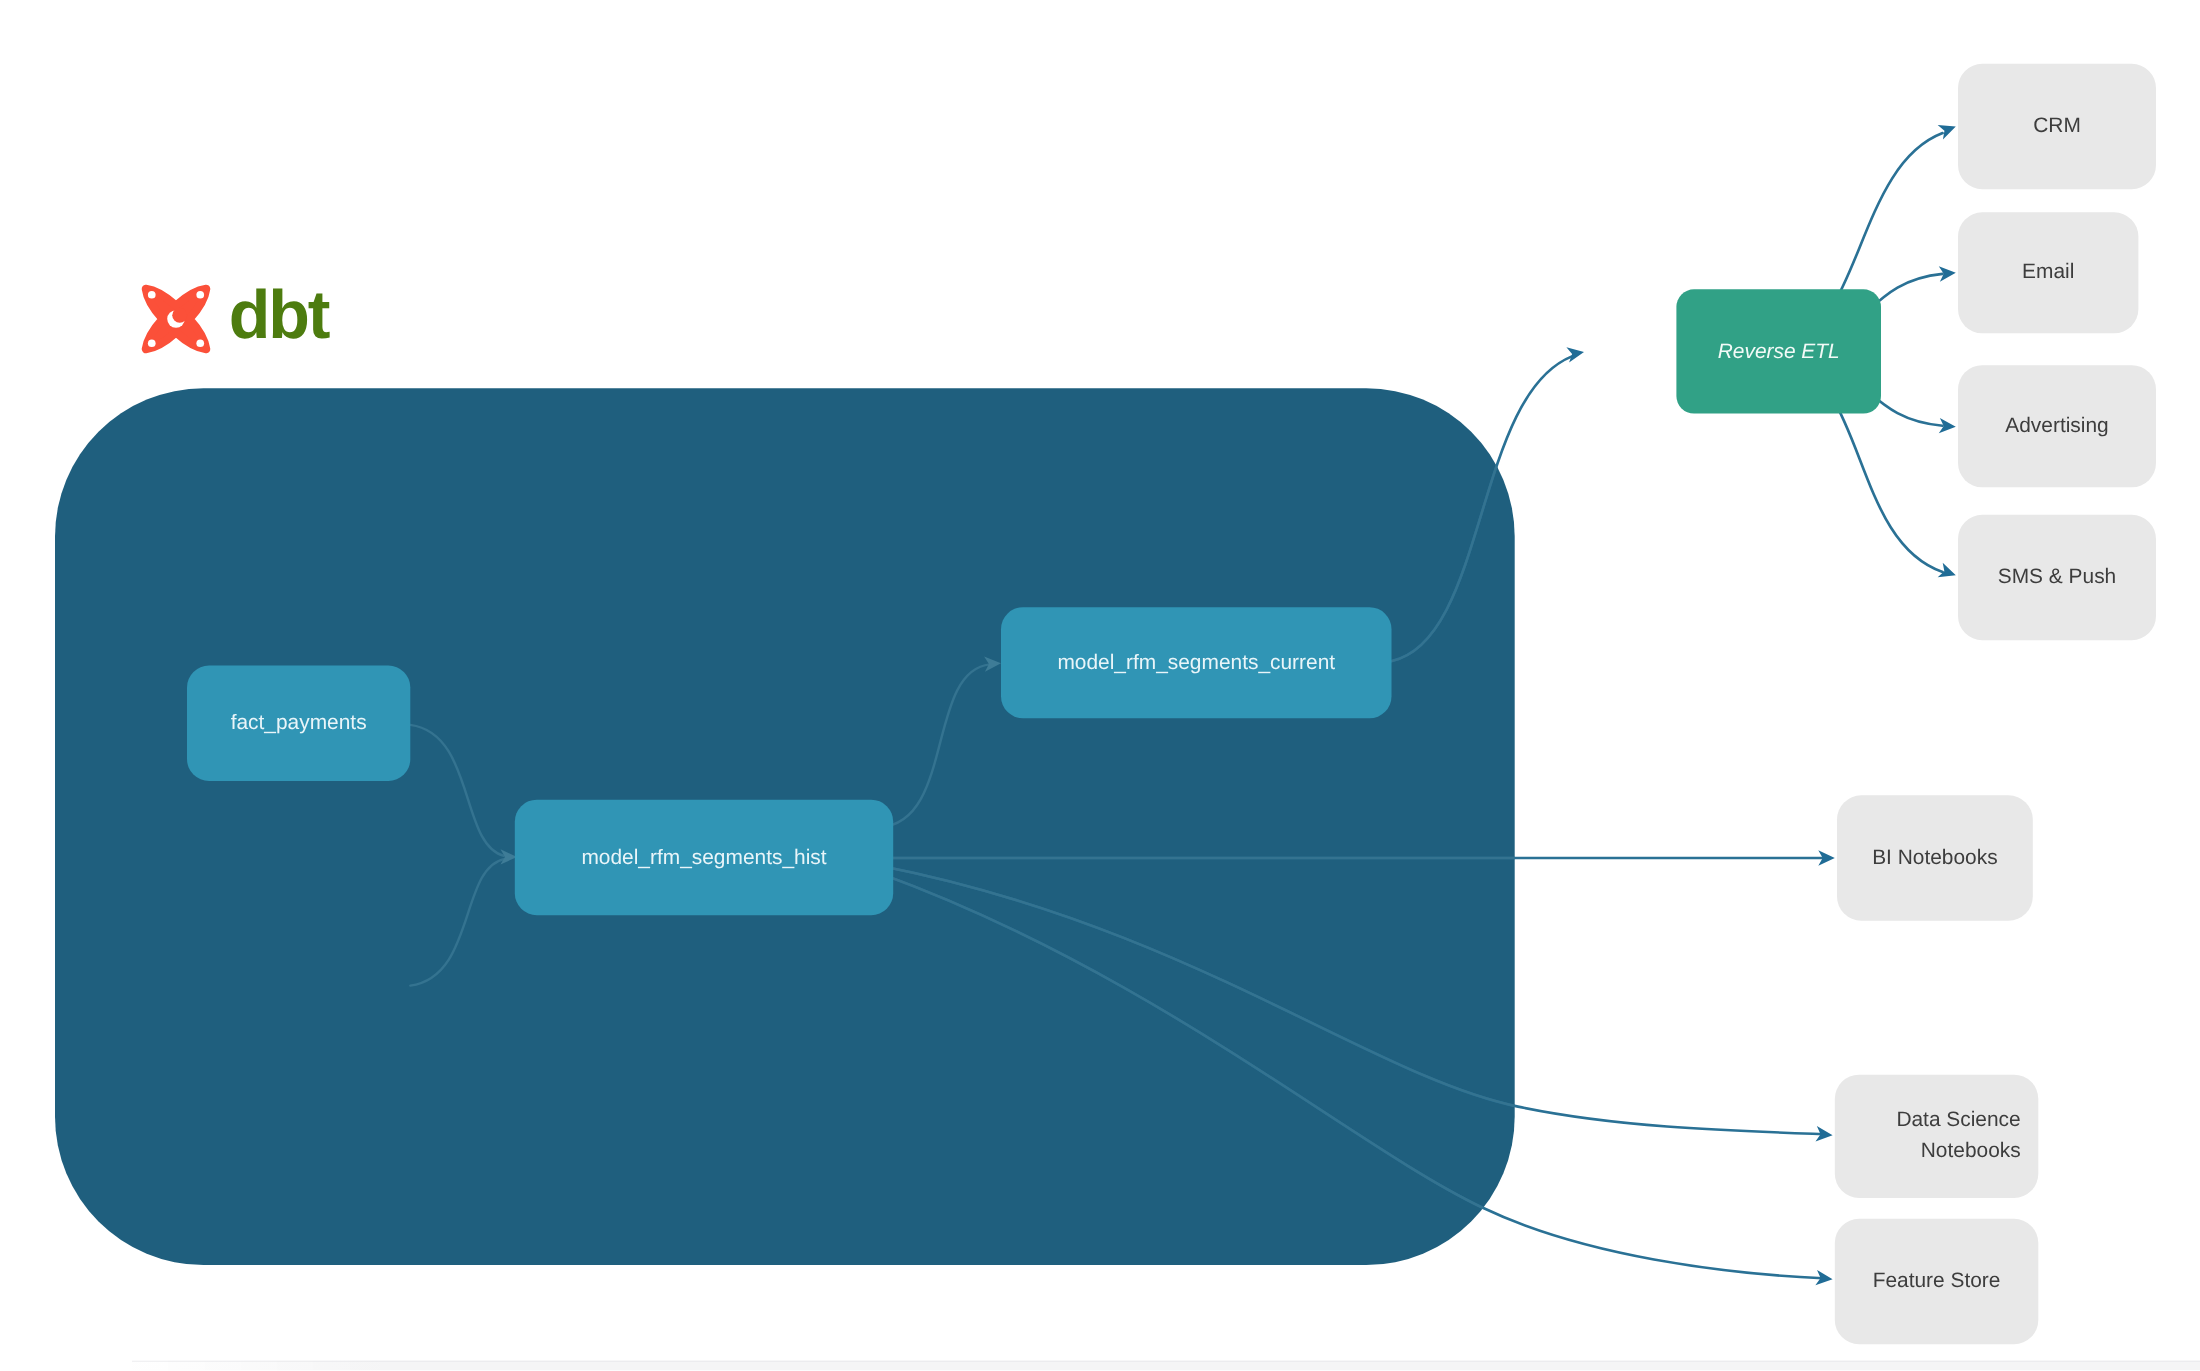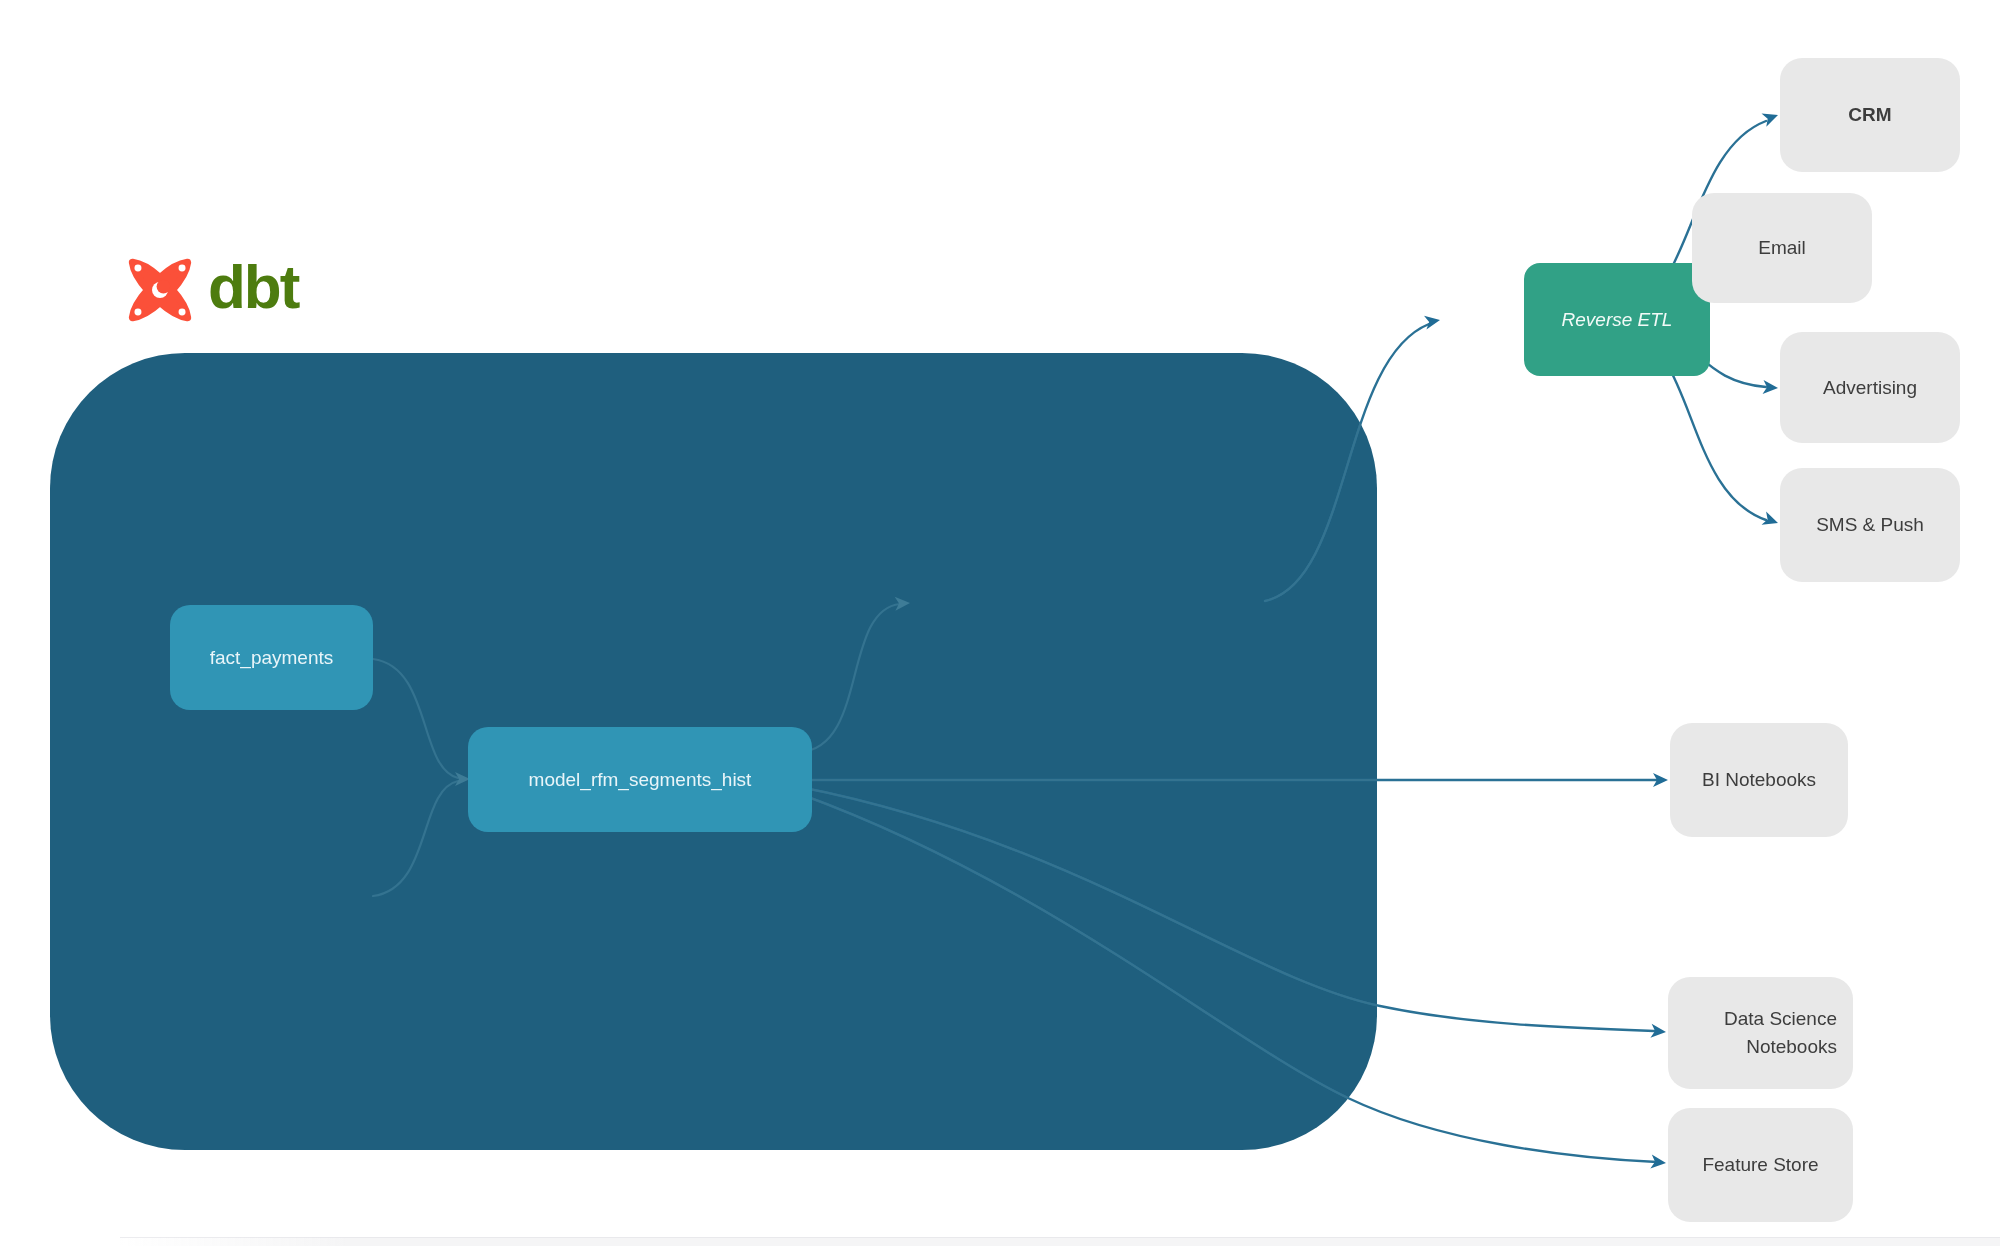--- a/index.html
+++ b/index.html
@@ -151,29 +151,32 @@
     </svg>
     <span class="logo-text">dbt</span>
   </div>
 
   <div class="node model" style="left:170px;top:605px;width:203px;height:105px;">
     <span>fact_payments</span>
   </div>
   <div class="node model" style="left:468px;top:727px;width:344px;height:105px;">
     <span>model_rfm_segments_hist</span>
   </div>
+  <div class="node model" style="left:910px;top:552px;width:355px;height:101px;">
+    <span>model_rfm_segments_current</span>
+  </div>
 
   <div class="node green" style="left:1524px;top:263px;width:186px;height:113px;font-style:italic;">
     <span>Reverse ETL</span>
   </div>
 
-  <div class="node gray" style="left:1780px;top:58px;width:180px;height:114px;font-weight:bold;">
+  <div class="node gray" style="left:1780px;top:58px;width:180px;height:114px;">
     <span>CRM</span>
   </div>
-  <div class="node gray" style="left:1692px;top:193px;width:180px;height:110px;">
+  <div class="node gray" style="left:1780px;top:193px;width:164px;height:110px;">
     <span>Email</span>
   </div>
   <div class="node gray" style="left:1780px;top:332px;width:180px;height:111px;">
     <span>Advertising</span>
   </div>
   <div class="node gray" style="left:1780px;top:468px;width:180px;height:114px;">
     <span>SMS &amp; Push</span>
   </div>
   <div class="node gray" style="left:1670px;top:723px;width:178px;height:114px;">
     <span>BI Notebooks</span>

